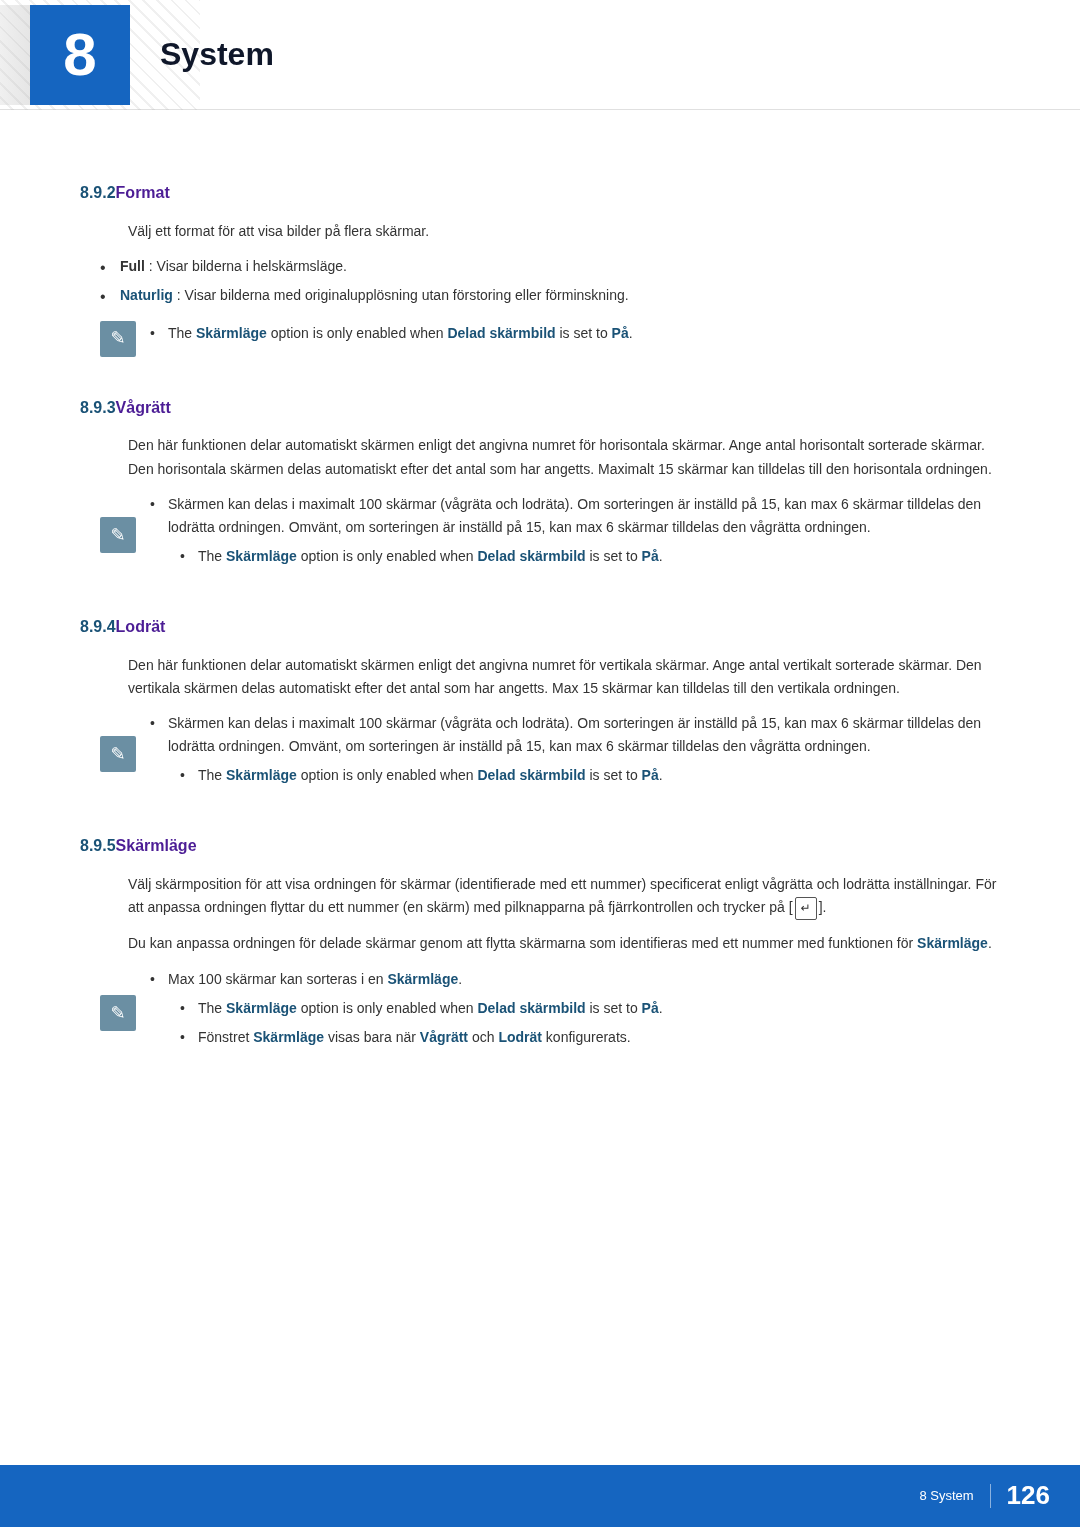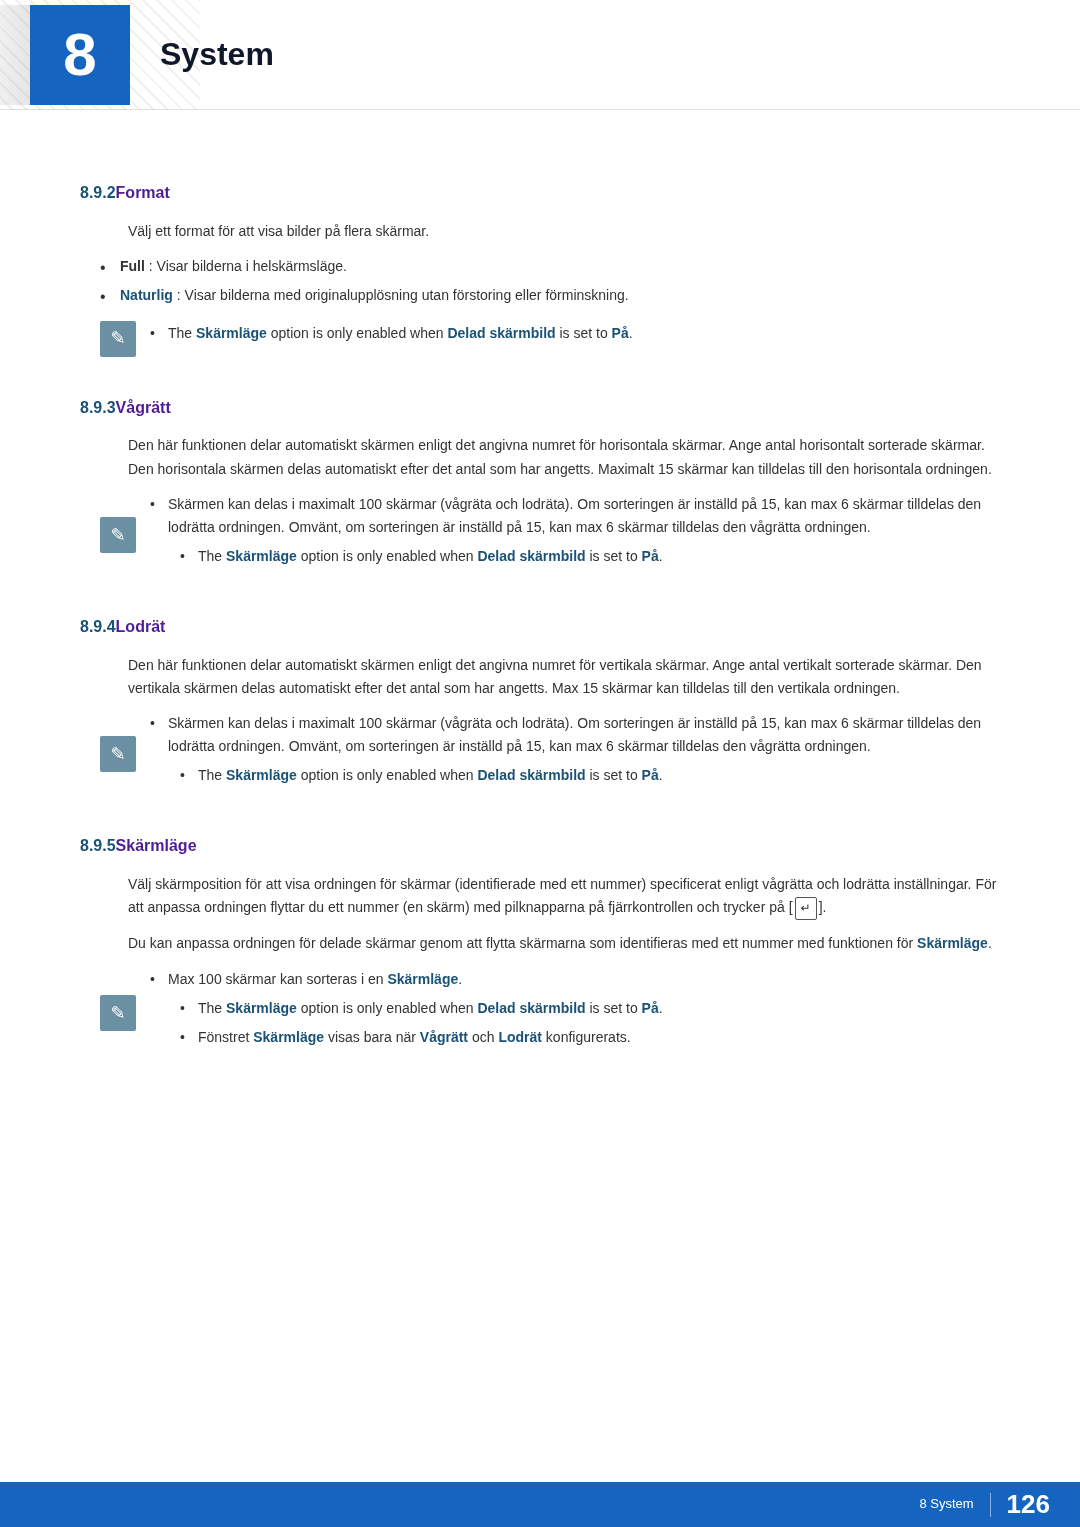--- a/index.html
+++ b/index.html
@@ -229,21 +229,21 @@
       border-radius: 2px;
       margin: 0 2px;
     }
 
     
     .footer {
       position: absolute;
       bottom: 0;
       left: 0;
       right: 0;
-      height: 45px;
+      height: 62px;
       background: #1565c0;
       display: flex;
       align-items: center;
       justify-content: flex-end;
       padding-right: 30px;
       gap: 16px;
     }
 
     .footer-text {
       color: #ffffff;

